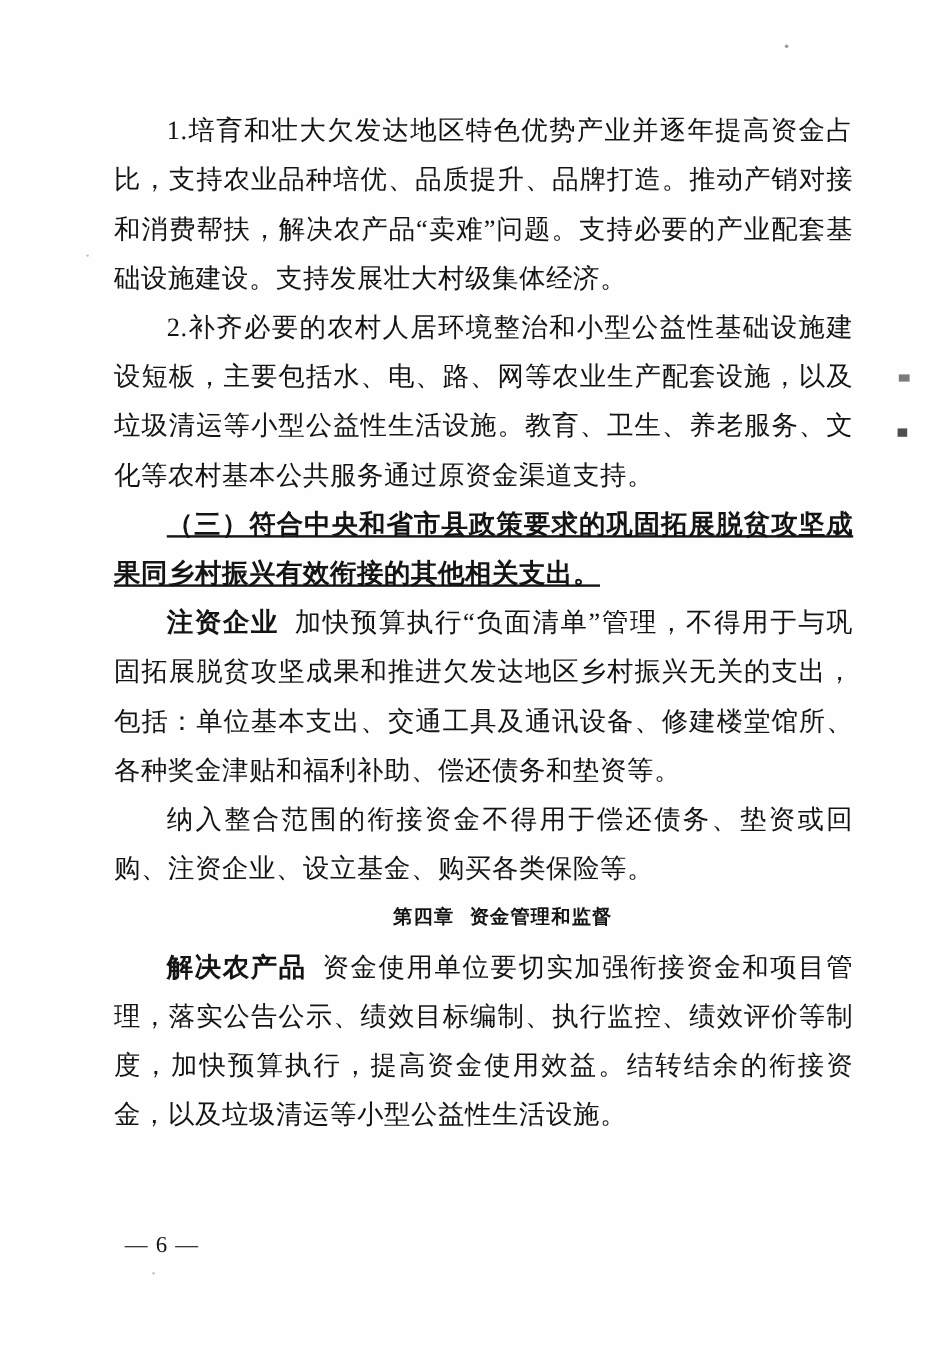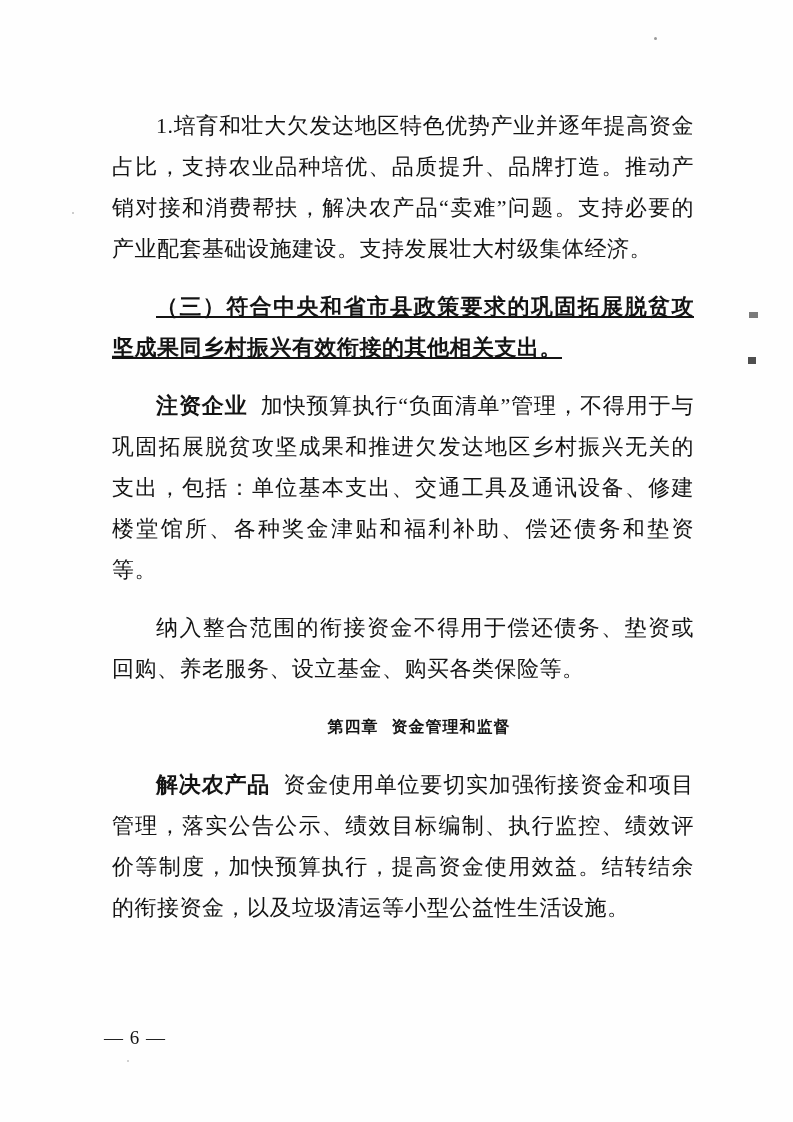--- a/index.html
+++ b/index.html
@@ -21,21 +21,21 @@
     left: 95px;
     top: 88px;
     width: 616px;
     font-size: 22px;
     line-height: 41px;
     text-align: justify;
     text-justify: inter-character;
     letter-spacing: 0.5px;
   }
   p.para {
-    margin: 17px;
+    margin: 0;
     text-indent: 2em;
   }
   p.para.emphasis {
     font-weight: bold;
     text-decoration: underline;
   }
   .lead {
     font-weight: bold;
     font-family: "Liberation Sans", "DejaVu Sans", sans-serif;
     margin-right: 0.6em;
@@ -76,31 +76,34 @@
 <body>
 
 <div class="page">
 
   <div class="content">
 
     <p class="para">
       <span>1.培育和壮大欠发达地区特色优势产业并逐年提高资金占比，支持农业品种培优、品质提升、品牌打造。推动产销对接和消费帮扶，解决农产品“卖难”问题。支持必要的产业配套基础设施建设。支持发展壮大村级集体经济。</span>
     </p>
 
+    <p class="para">
+      <span>2.补齐必要的农村人居环境整治和小型公益性基础设施建设短板，主要包括水、电、路、网等农业生产配套设施，以及垃圾清运等小型公益性生活设施。教育、卫生、养老服务、文化等农村基本公共服务通过原资金渠道支持。</span>
+    </p>
 
     <p class="para emphasis">
       <span>（三）符合中央和省市县政策要求的巩固拓展脱贫攻坚成果同乡村振兴有效衔接的其他相关支出。</span>
     </p>
 
     <p class="para">
       <span class="lead">注资企业</span><span>加快预算执行“负面清单”管理，不得用于与巩固拓展脱贫攻坚成果和推进欠发达地区乡村振兴无关的支出，包括：单位基本支出、交通工具及通讯设备、修建楼堂馆所、各种奖金津贴和福利补助、偿还债务和垫资等。</span>
     </p>
 
     <p class="para">
-      <span>纳入整合范围的衔接资金不得用于偿还债务、垫资或回购、养老服务、设立基金、购买各类保险等。</span>
+      <span>纳入整合范围的衔接资金不得用于偿还债务、垫资或回购、注资企业、设立基金、购买各类保险等。</span>
     </p>
 
     <p class="para heading">
       <span class="chapter">第四章</span><span>资金管理和监督</span>
     </p>
 
     <p class="para">
       <span class="lead">解决农产品</span><span>资金使用单位要切实加强衔接资金和项目管理，落实公告公示、绩效目标编制、执行监控、绩效评价等制度，加快预算执行，提高资金使用效益。结转结余的衔接资金，以及垃圾清运等小型公益性生活设施。</span>
     </p>
 

